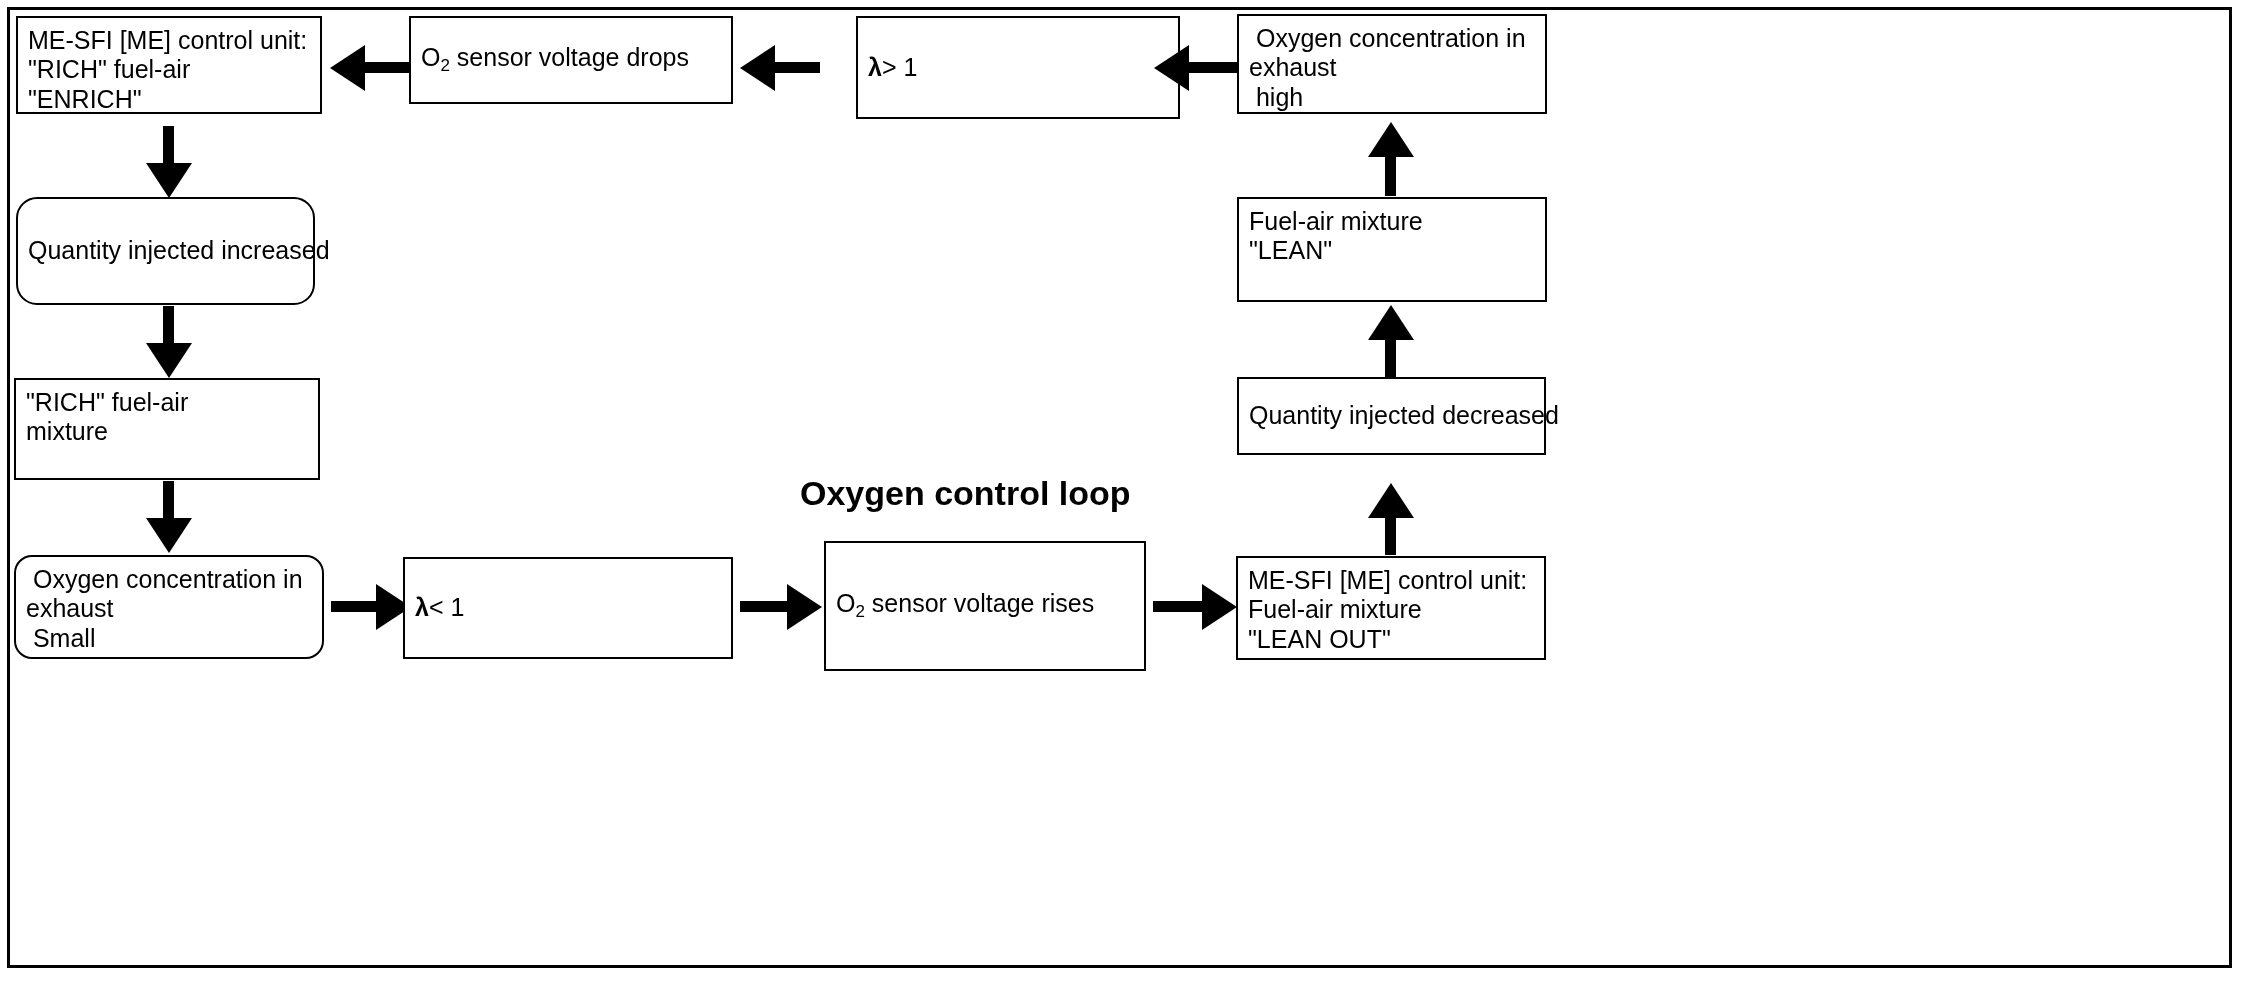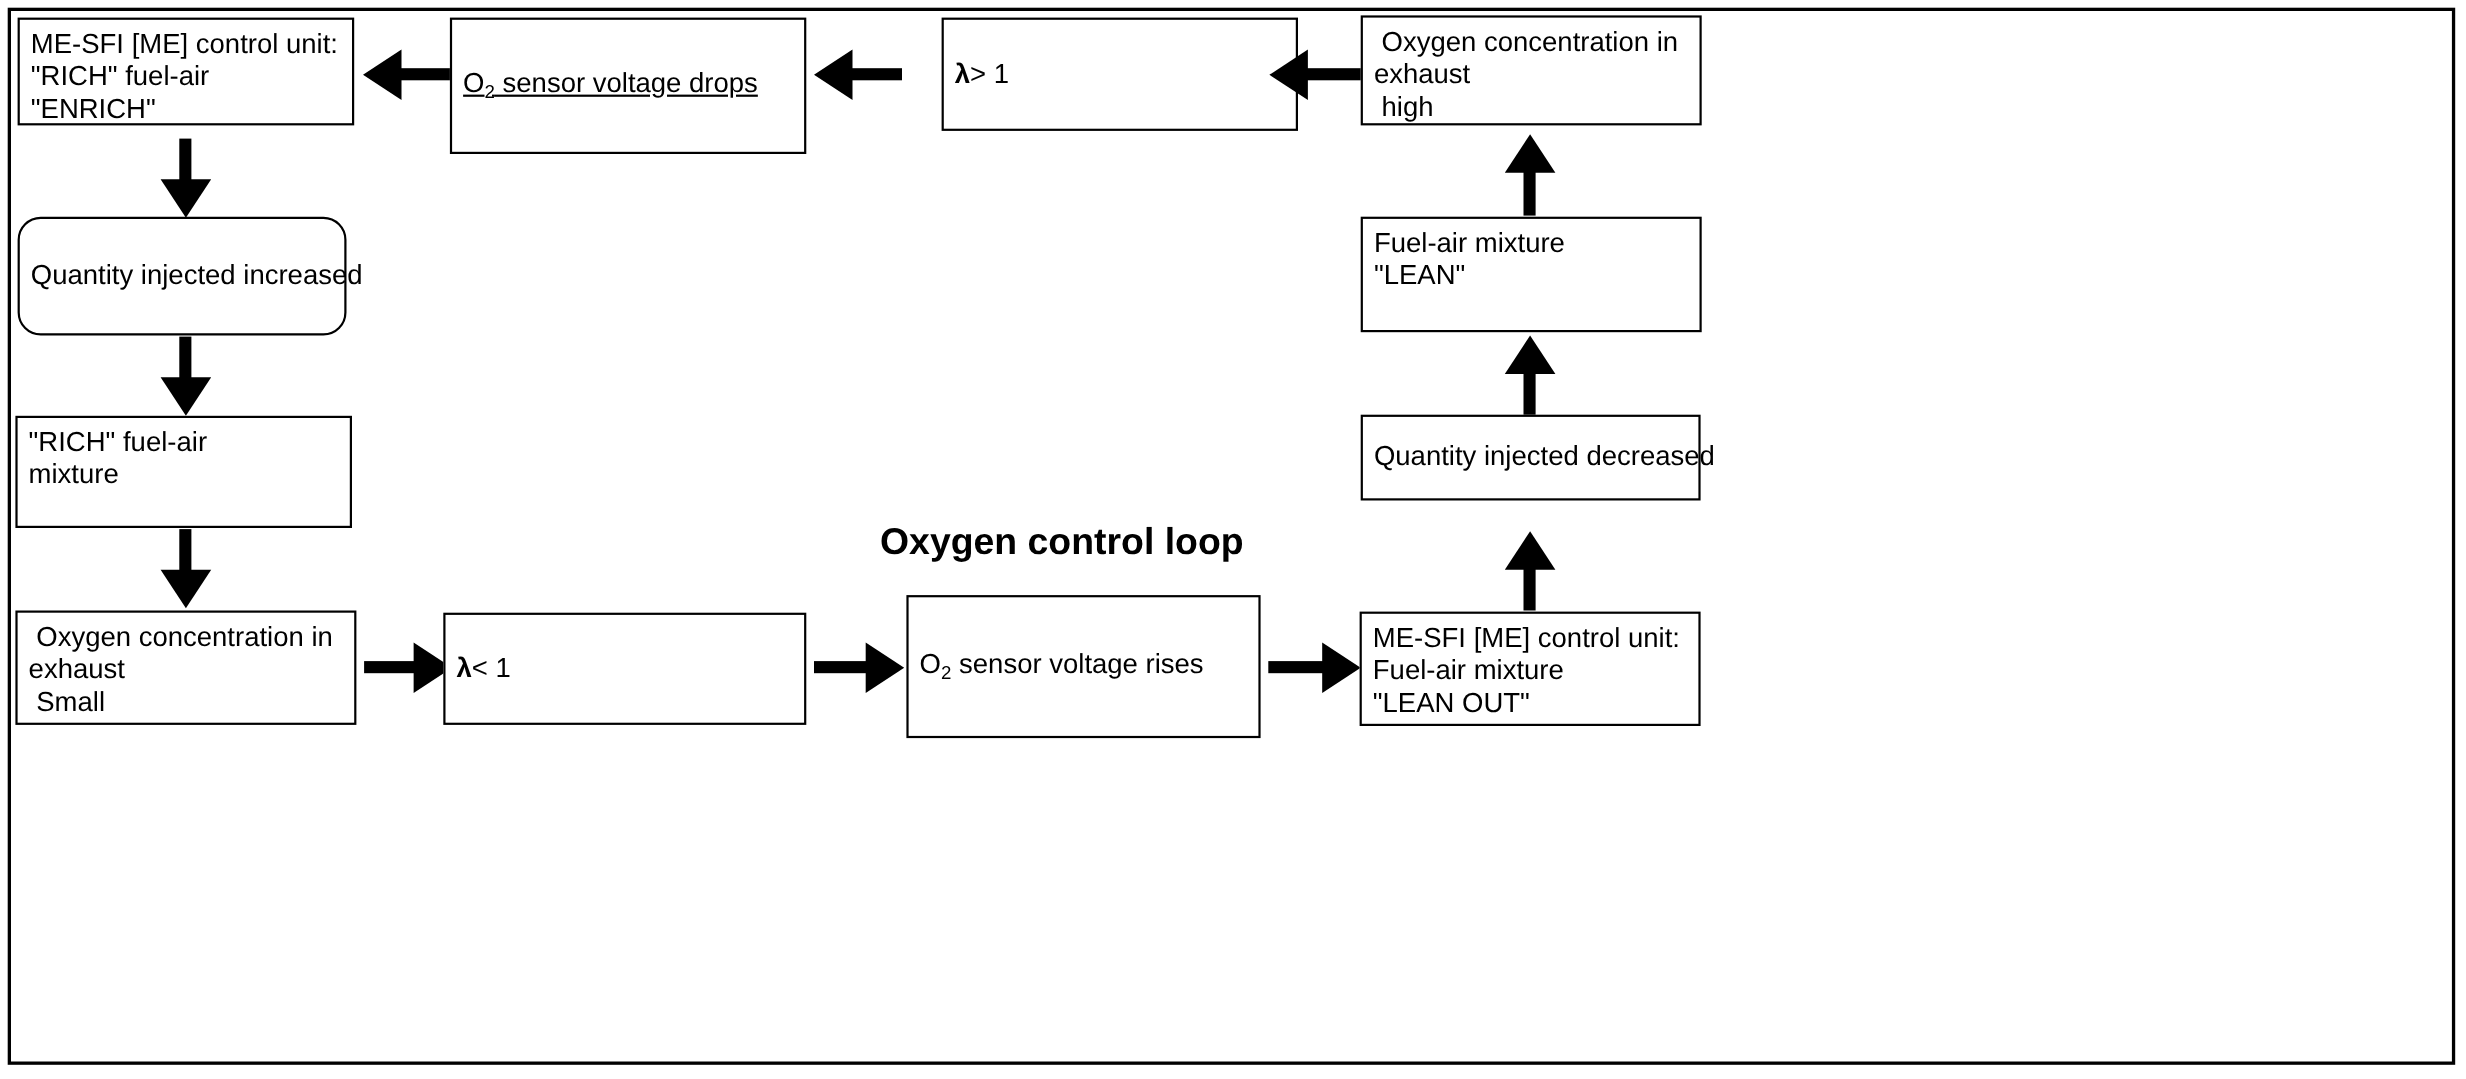--- a/index.html
+++ b/index.html
@@ -68,21 +68,21 @@
 
   <div class="box" style="left:16px; top:16px; width:306px; height:98px;">ME-SFI [ME] control unit:
 "RICH" fuel-air
 "ENRICH"</div>
 
   <div class="arrow" style="left:330px; top:45px; width:80px; height:46px;">
     <div class="head head-l" style="left:0px; top:0px;"></div>
     <div class="shaft-h" style="left:33px; top:17px; width:47px;"></div>
   </div>
 
-  <div class="box mid" style="left:409px; top:16px; width:324px; height:124px;text-decoration:underline;">
+  <div class="box mid" style="left:409px; top:16px; width:324px; height:88px;">
     <span><span>O</span><span class="sub">2</span><span> sensor voltage drops</span></span>
   </div>
 
   <div class="arrow" style="left:740px; top:45px; width:80px; height:46px;">
     <div class="head head-l" style="left:0px; top:0px;"></div>
     <div class="shaft-h" style="left:33px; top:17px; width:47px;"></div>
   </div>
 
   <div class="box mid" style="left:823px; top:16px; width:324px; height:103px;margin-left:33px;">
     <span><span class="lam">λ</span><span>&gt; 1</span></span>
@@ -112,21 +112,21 @@
   </div>
 
   <div class="box" style="left:14px; top:378px; width:306px; height:102px;">"RICH" fuel-air
 mixture</div>
 
   <div class="arrow" style="left:146px; top:481px; width:46px; height:72px;">
     <div class="shaft-v" style="left:17px; top:0px; height:40px;"></div>
     <div class="head head-d" style="left:0px; top:37px;"></div>
   </div>
 
-  <div class="box" style="left:14px; top:555px; width:310px; height:104px;"><span> Oxygen concentration in</span>
+  <div class="box" style="left:14px; top:555px; width:310px; height:104px;border-radius:18px;"><span> Oxygen concentration in</span>
 <span>exhaust</span>
 <span> Small</span></div>
 
   <div class="arrow" style="left:331px; top:584px; width:80px; height:46px;">
     <div class="shaft-h" style="left:0px; top:17px; width:47px;"></div>
     <div class="head head-r" style="left:45px; top:0px;"></div>
   </div>
 
   <div class="box mid" style="left:403px; top:557px; width:330px; height:102px;">
     <span><span class="lam">λ</span><span>&lt; 1</span></span>

